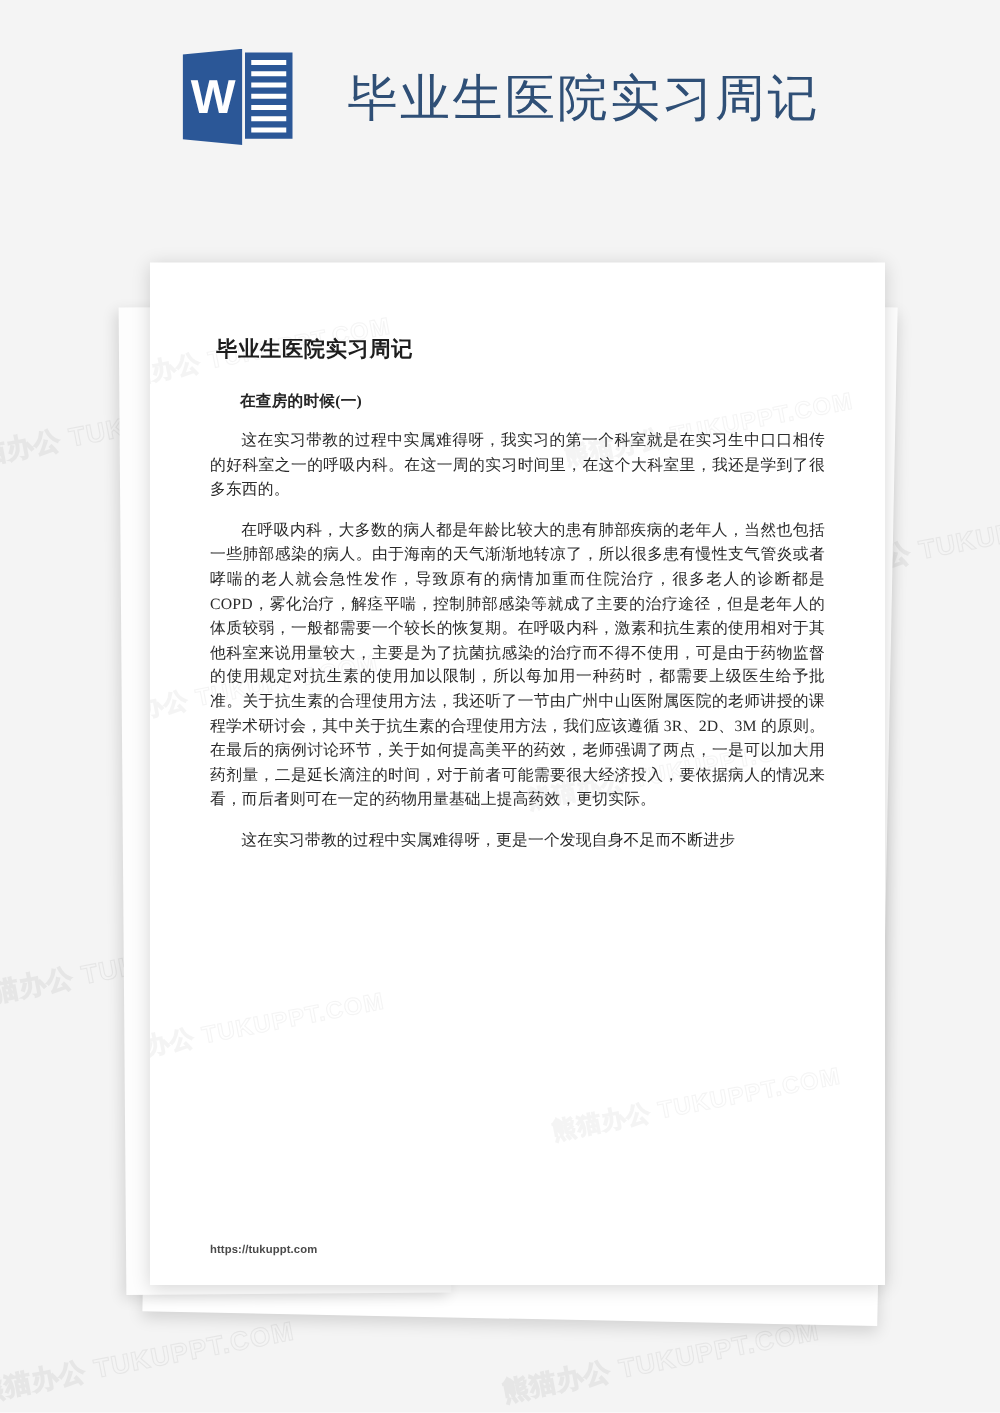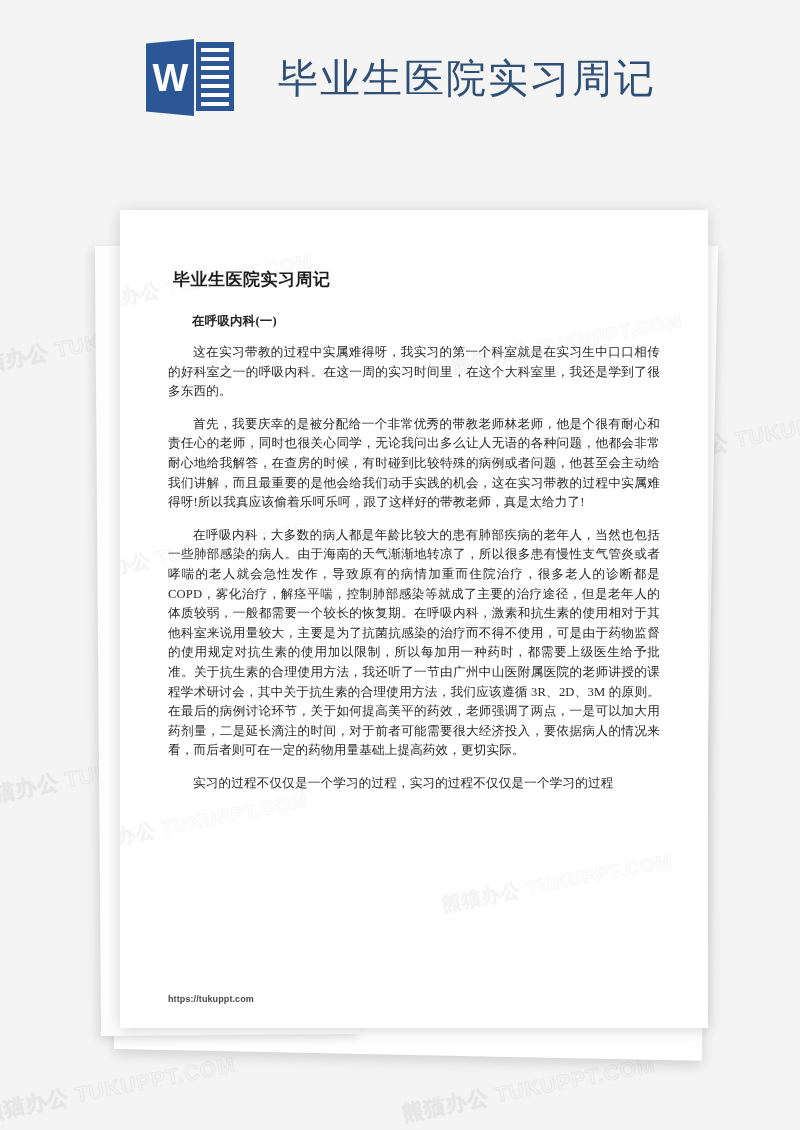--- a/index.html
+++ b/index.html
@@ -270,23 +270,22 @@
       <div class="pg-wm" style="left:-40px; top:60px;">熊猫办公 TUKUPPT.COM</div>
       <div class="pg-wm" style="left:330px; top:120px;">熊猫办公 TUKUPPT.COM</div>
       <div class="pg-wm" style="left:-50px; top:330px;">熊猫办公 TUKUPPT.COM</div>
       <div class="pg-wm" style="left:300px; top:395px;">熊猫办公 TUKUPPT.COM</div>
       <div class="pg-wm" style="left:-45px; top:600px;">熊猫办公 TUKUPPT.COM</div>
       <div class="pg-wm" style="left:320px; top:660px;">熊猫办公 TUKUPPT.COM</div>
     </div>
 
     <div id="page-body">
       <h1 id="doc-title">毕业生医院实习周记</h1>
-      <div id="doc-subtitle">在呼吸内科(一)</div>
+      <div id="doc-subtitle">在查房的时候(一)</div>
 
       <p class="para">这在实习带教的过程中实属难得呀，我实习的第一个科室就是在实习生中口口相传的好科室之一的呼吸内科。在这一周的实习时间里，在这个大科室里，我还是学到了很多东西的。</p>
-      <p class="para">首先，我要庆幸的是被分配给一个非常优秀的带教老师林老师，他是个很有耐心和责任心的老师，同时也很关心同学，无论我问出多么让人无语的各种问题，他都会非常耐心地给我解答，在查房的时候，有时碰到比较特殊的病例或者问题，他甚至会主动给我们讲解，而且最重要的是他会给我们动手实践的机会，这在实习带教的过程中实属难得呀!所以我真应该偷着乐呵乐呵，跟了这样好的带教老师，真是太给力了!</p>
       <p class="para">在呼吸内科，大多数的病人都是年龄比较大的患有肺部疾病的老年人，当然也包括一些肺部感染的病人。由于海南的天气渐渐地转凉了，所以很多患有慢性支气管炎或者哮喘的老人就会急性发作，导致原有的病情加重而住院治疗，很多老人的诊断都是 COPD，雾化治疗，解痉平喘，控制肺部感染等就成了主要的治疗途径，但是老年人的体质较弱，一般都需要一个较长的恢复期。在呼吸内科，激素和抗生素的使用相对于其他科室来说用量较大，主要是为了抗菌抗感染的治疗而不得不使用，可是由于药物监督的使用规定对抗生素的使用加以限制，所以每加用一种药时，都需要上级医生给予批准。关于抗生素的合理使用方法，我还听了一节由广州中山医附属医院的老师讲授的课程学术研讨会，其中关于抗生素的合理使用方法，我们应该遵循 3R、2D、3M 的原则。在最后的病例讨论环节，关于如何提高美平的药效，老师强调了两点，一是可以加大用药剂量，二是延长滴注的时间，对于前者可能需要很大经济投入，要依据病人的情况来看，而后者则可在一定的药物用量基础上提高药效，更切实际。</p>
-      <p class="para last">实习的过程不仅仅是一个学习的过程，实习的过程不仅仅是一个学习的过程</p>
+      <p class="para last">这在实习带教的过程中实属难得呀，更是一个发现自身不足而不断进步</p>
     </div>
 
     <div id="footer-url">https://tukuppt.com</div>
   </div>
 </div>
 
 </body></html>

